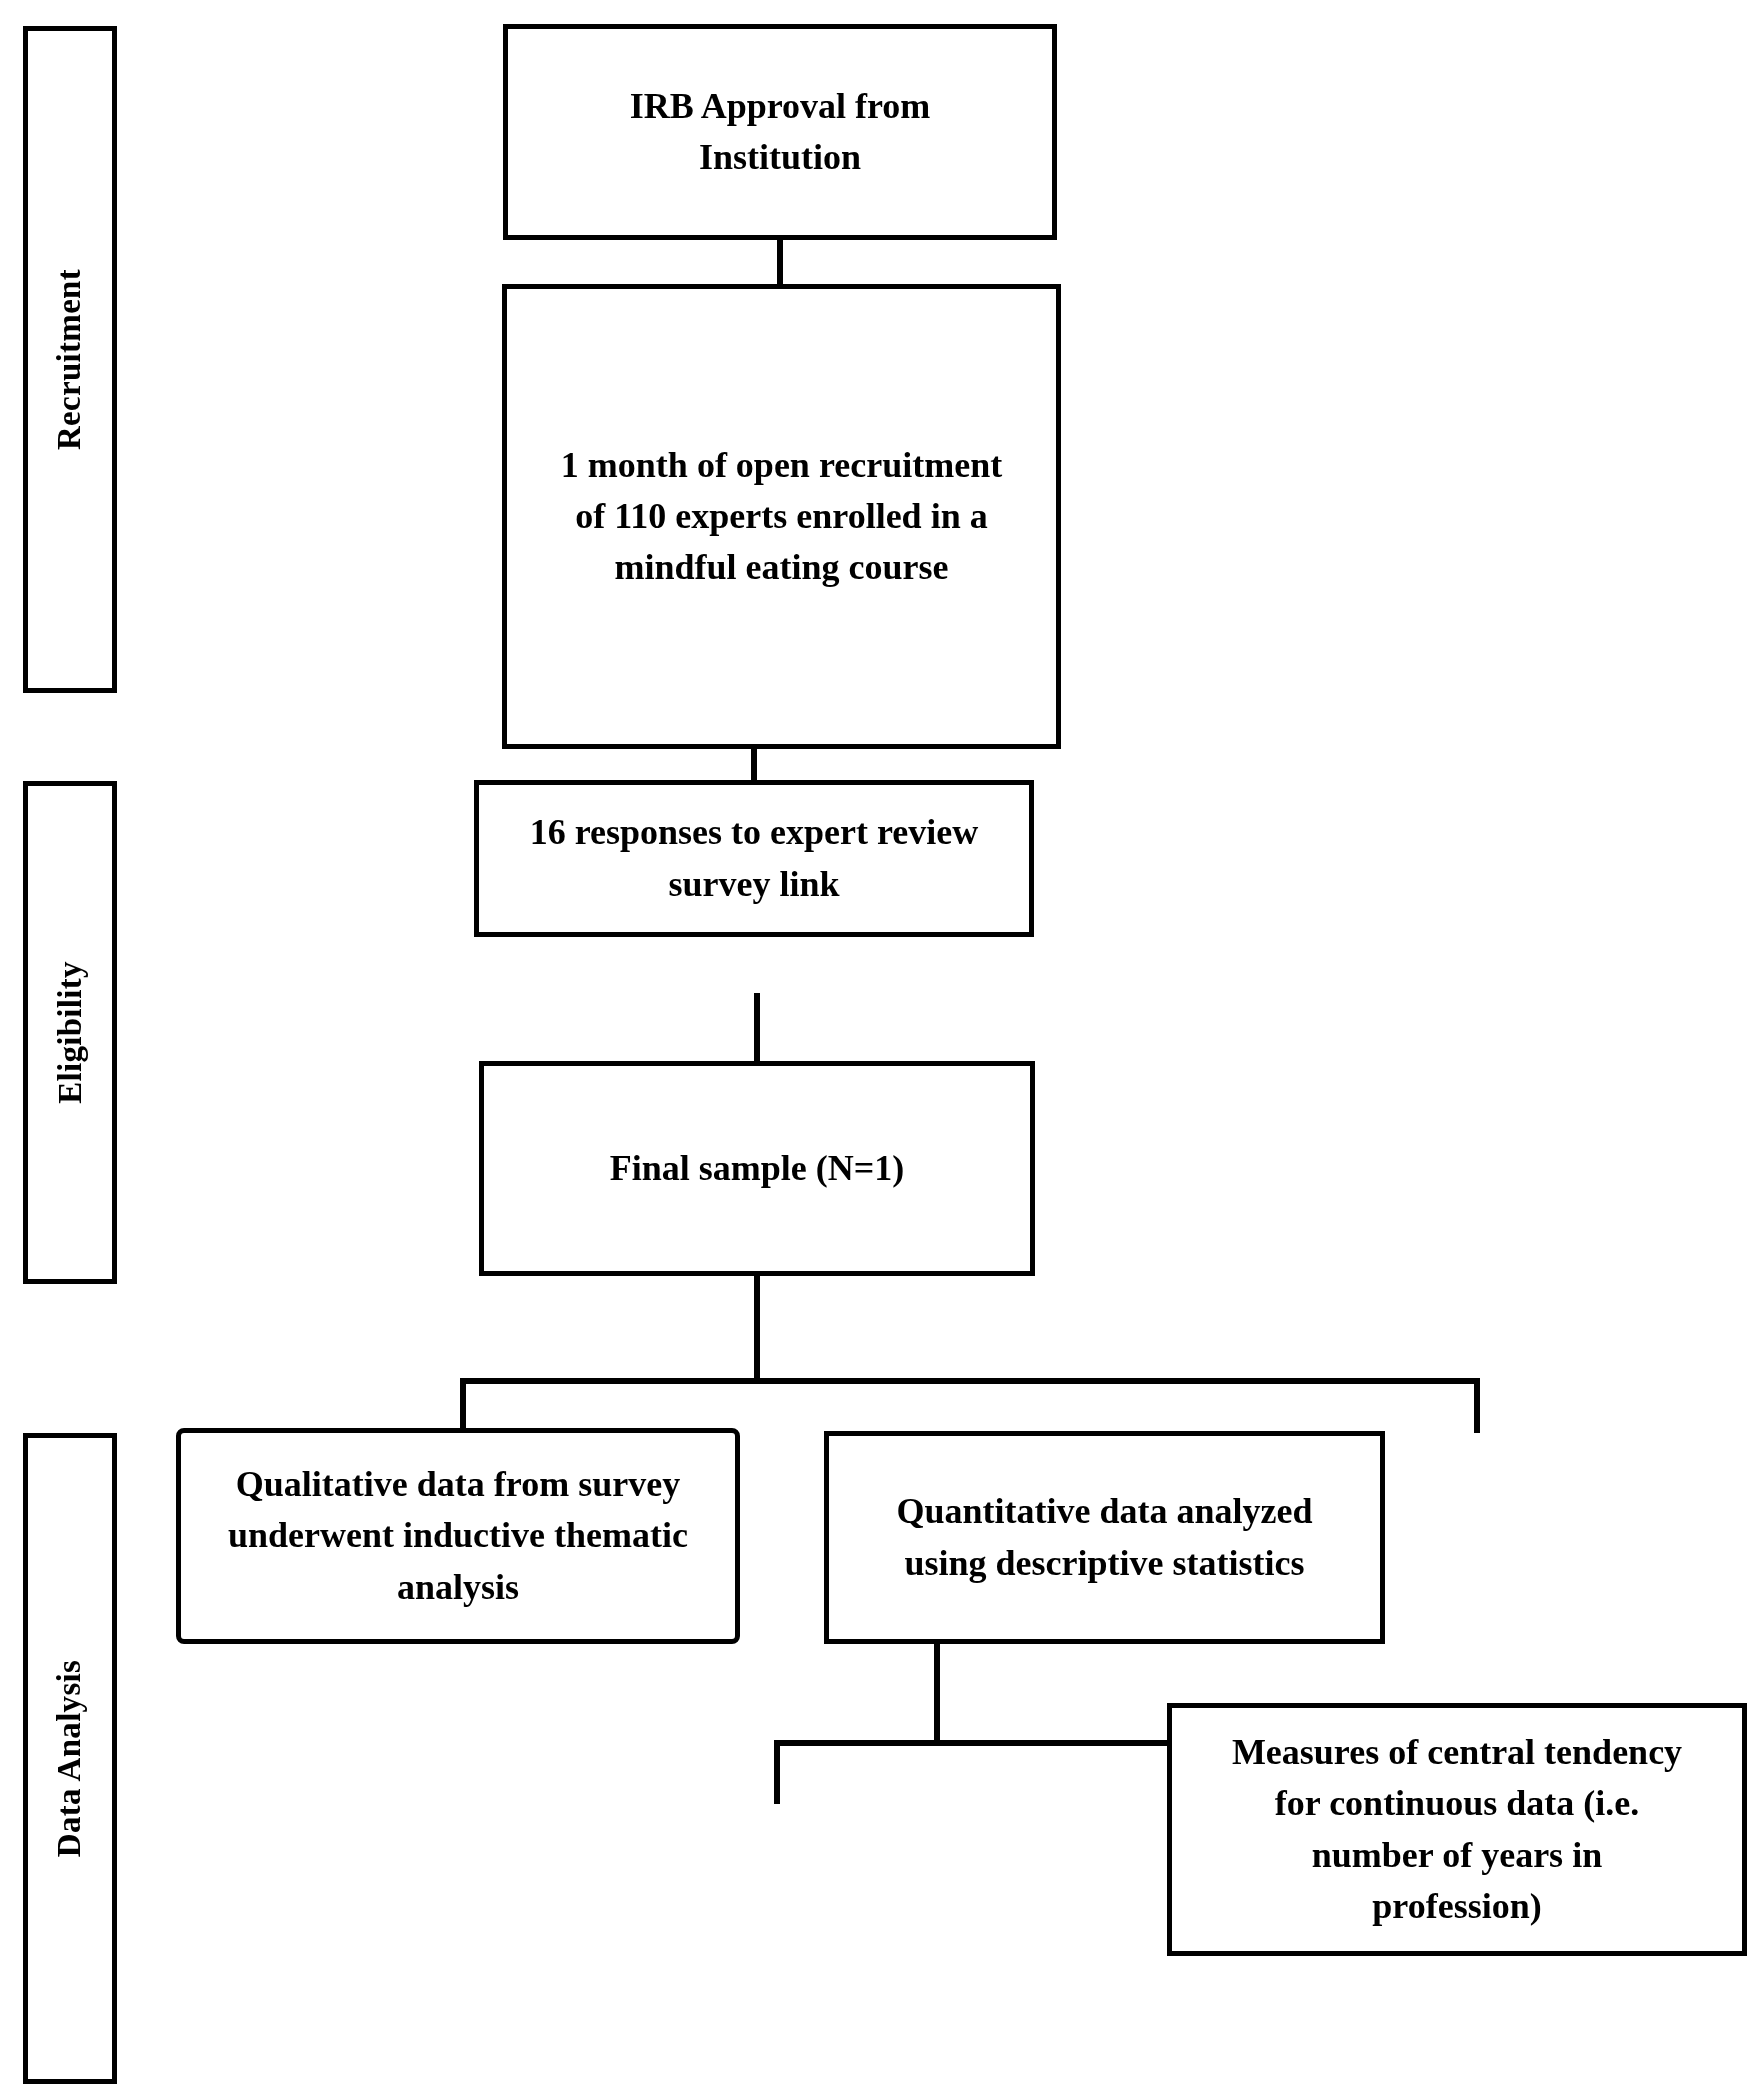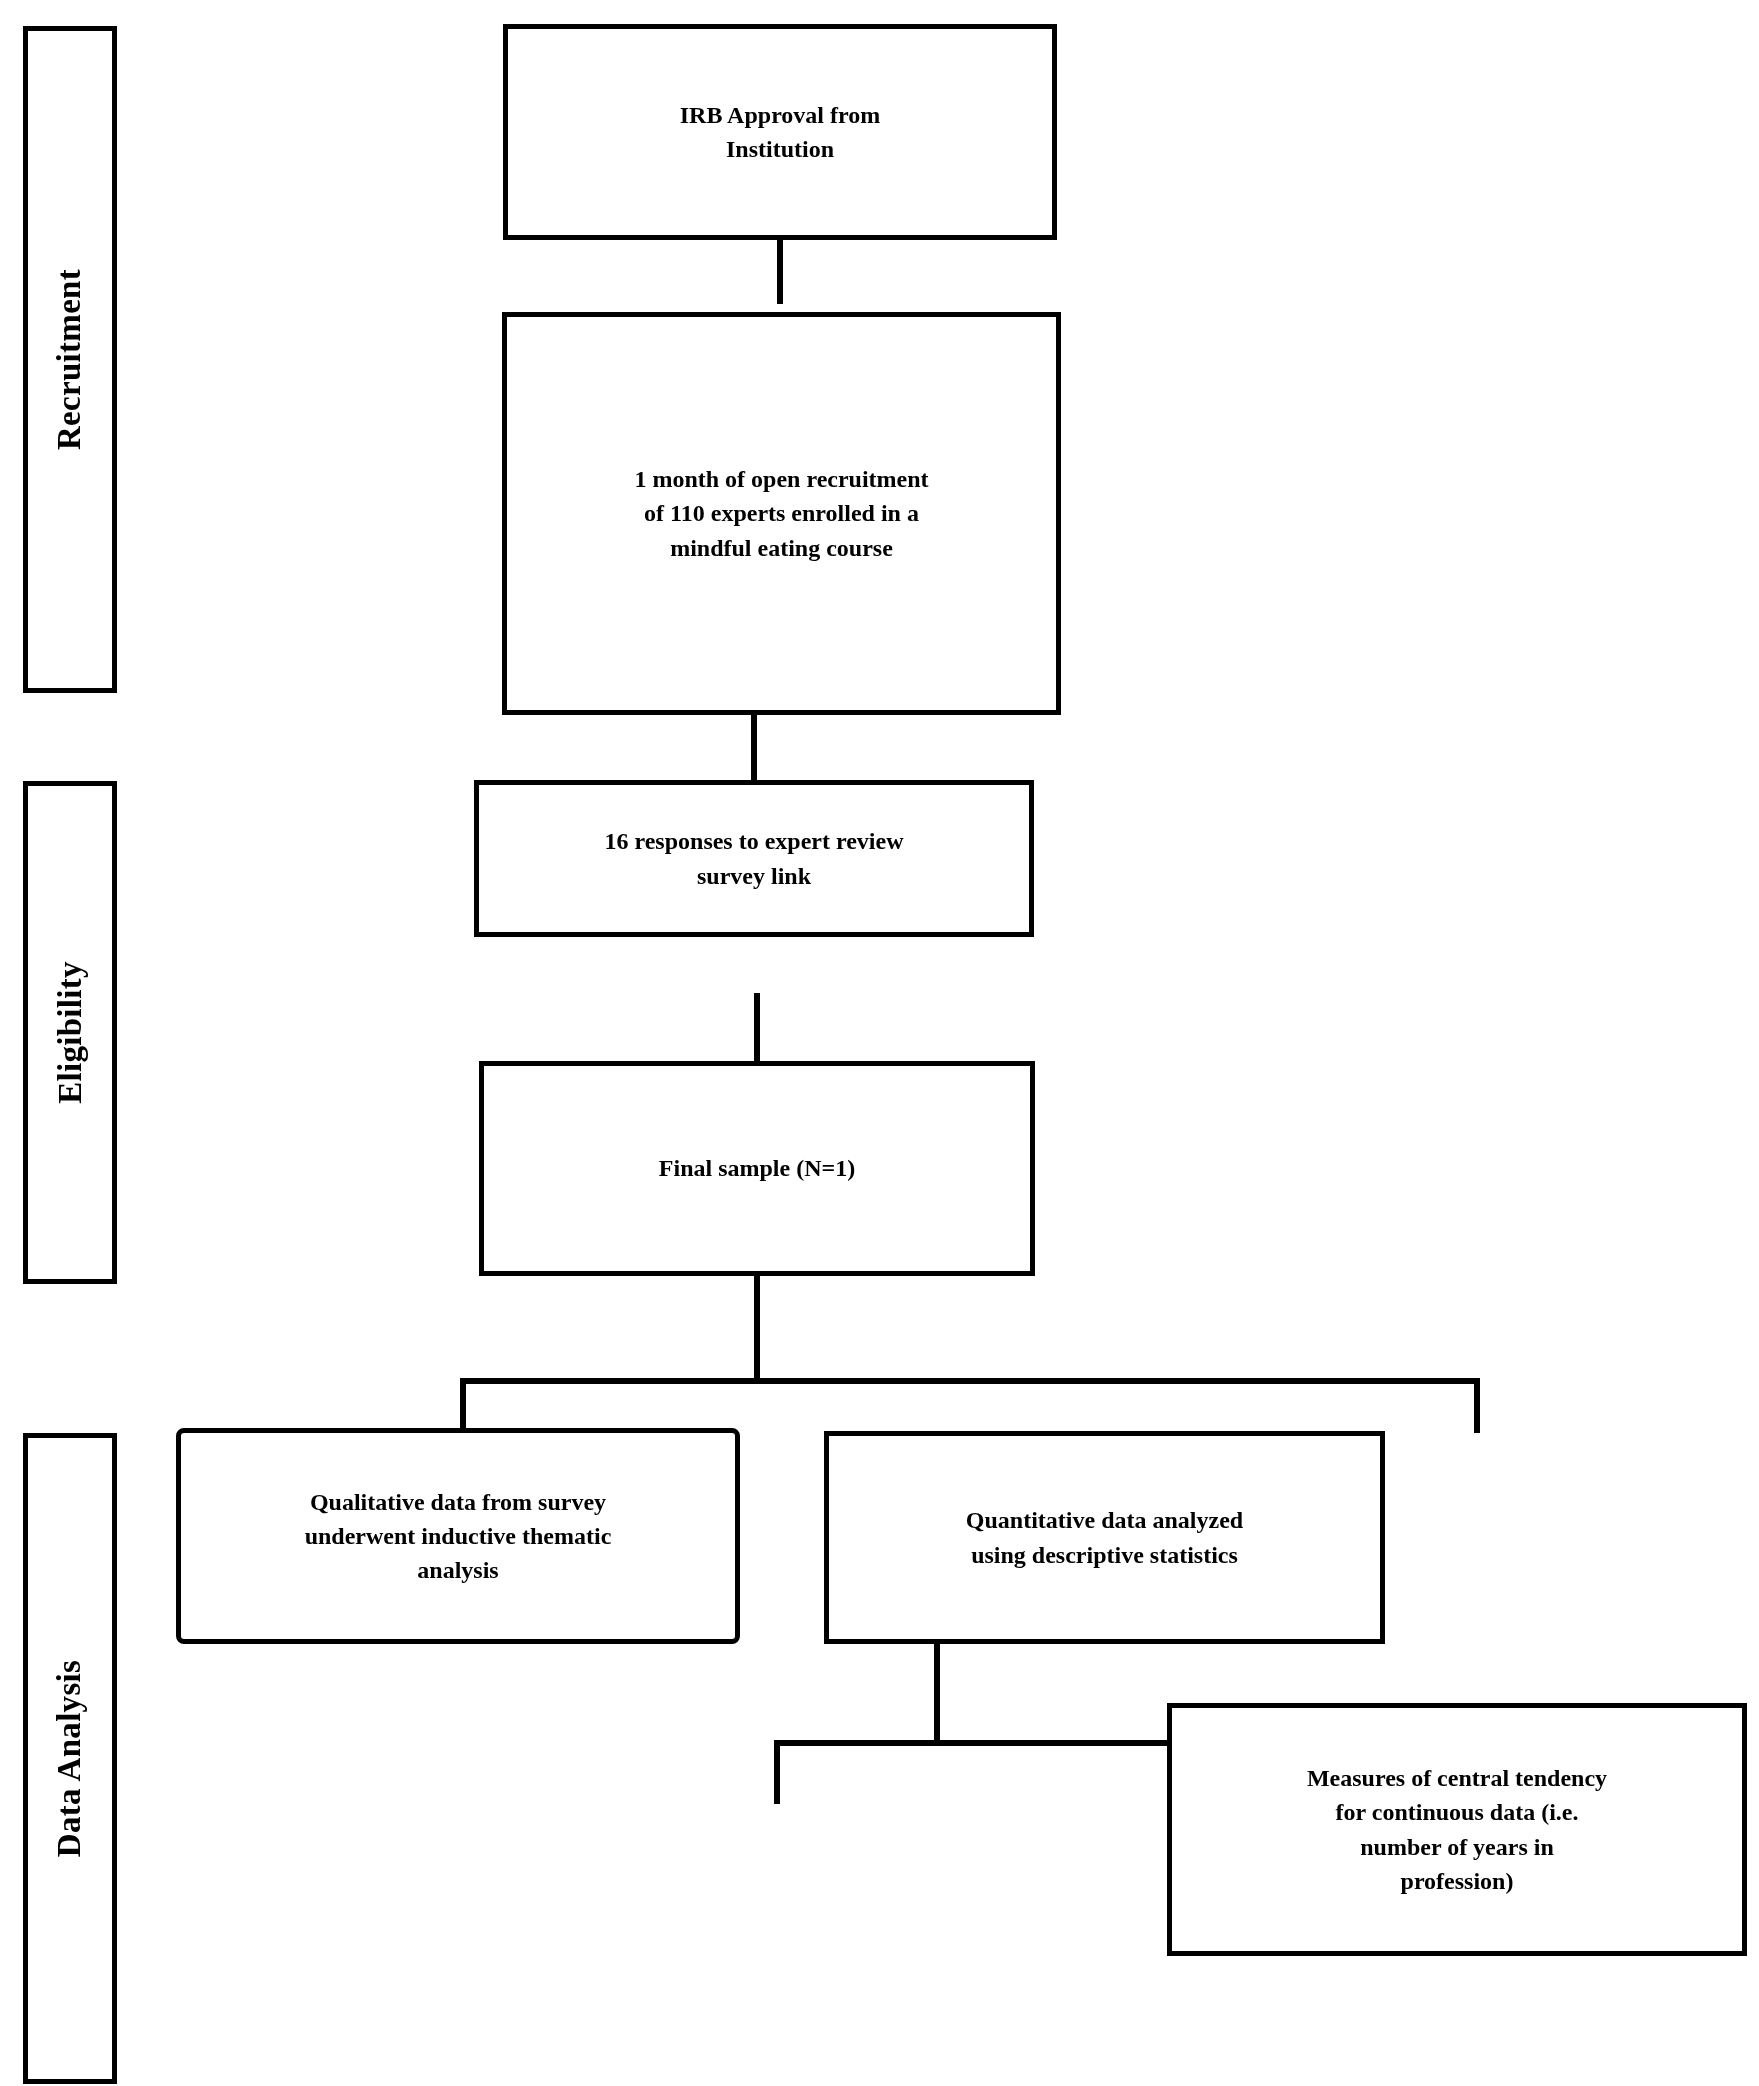--- a/index.html
+++ b/index.html
@@ -43,21 +43,21 @@
     box-sizing: border-box;
     border: 5.8px solid #000000;
     background: #ffffff;
     display: flex;
     align-items: center;
     justify-content: center;
     padding: 6.4px 14px;
   }
   .flow-text {
     font-weight: bold;
-    font-size: 24px;
+    font-size: 36px;
     line-height: 1.42;
     text-align: center;
     color: #000000;
   }
 
   
   .conn-v {
     position: absolute;
     background: #000000;
     width: 5.8px;
@@ -98,21 +98,21 @@
 
   <div class="conn-v" style="left:934px; top:1641px; height:104px;"></div>
   <div class="conn-h" style="left:774px; top:1740px; width:705px;"></div>
   <div class="conn-v" style="left:774px; top:1740px; height:64px;"></div>
   <div class="conn-v" style="left:1473px; top:1740px; height:54px;"></div>
 
   <div class="flow-box" style="left:503px; top:24px; width:554px; height:216px;">
     <div class="flow-text">IRB Approval from<br>Institution</div>
   </div>
 
-  <div class="flow-box" style="left:502px; top:312px; width:559px; height:403px;">
+  <div class="flow-box" style="left:502px; top:284px; width:559px; height:465px;">
     <div class="flow-text">1 month of open recruitment<br>of 110 experts enrolled in a<br>mindful eating course</div>
   </div>
 
   <div class="flow-box" style="left:474px; top:780px; width:560px; height:157px;">
     <div class="flow-text">16 responses to expert review<br>survey link</div>
   </div>
 
   <div class="flow-box" style="left:479px; top:1061px; width:556px; height:215px;">
     <div class="flow-text">Final sample (N=1)</div>
   </div>

